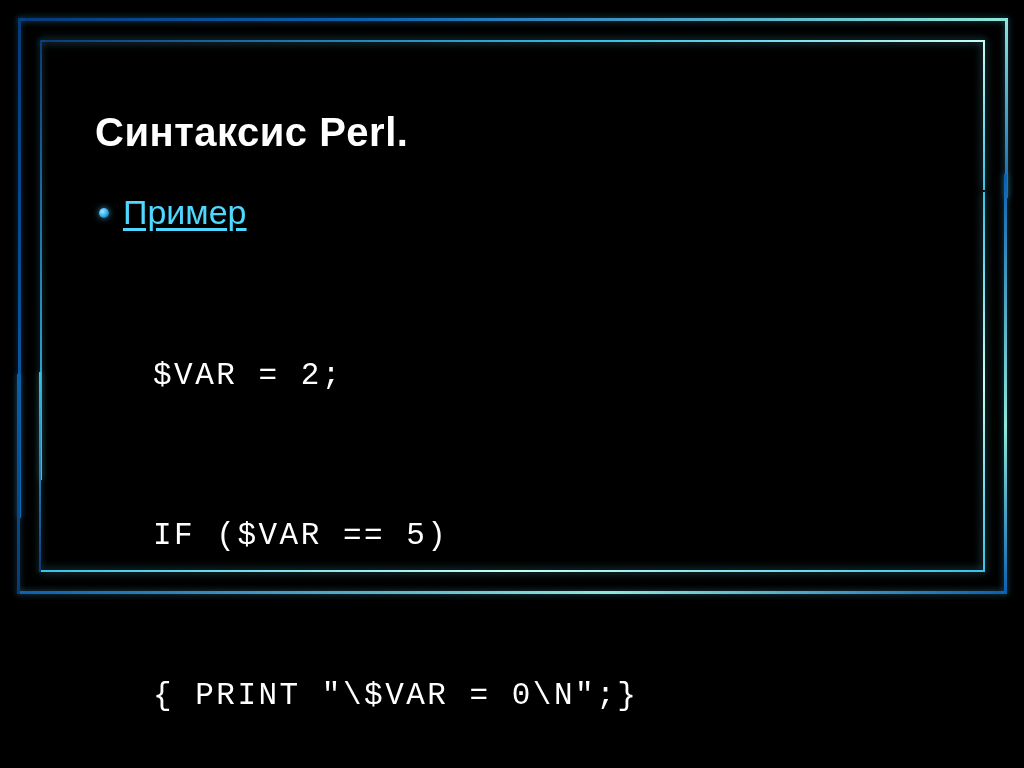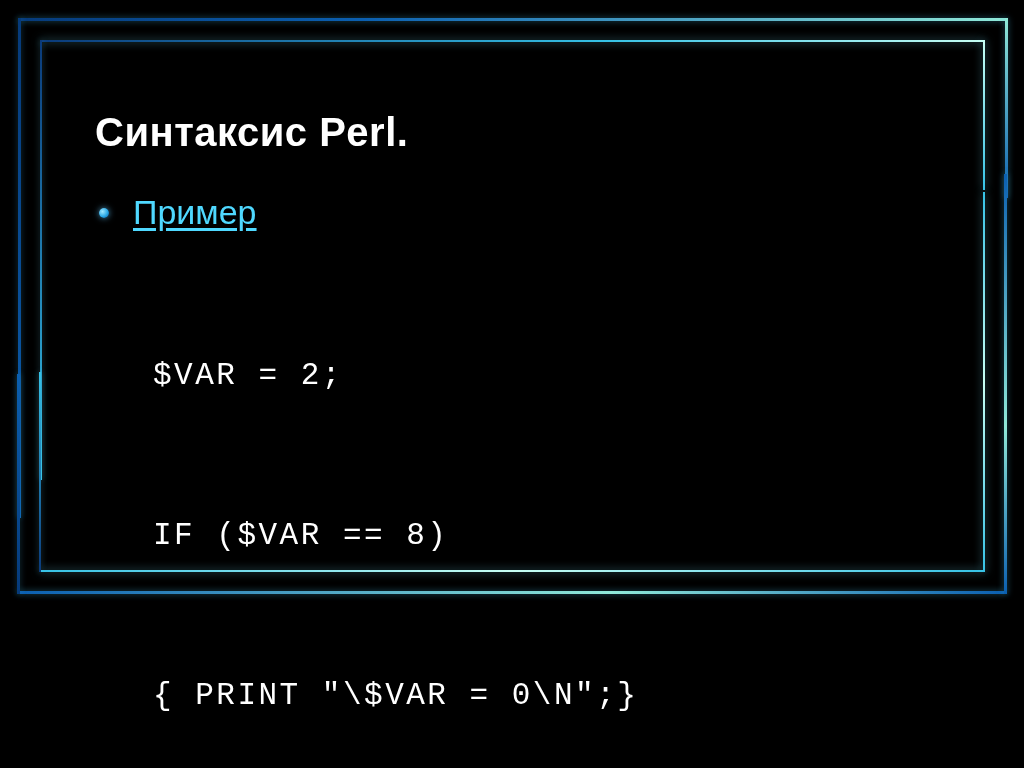--- a/index.html
+++ b/index.html
@@ -111,21 +111,21 @@
   .title {
     font-size: 40px;
     font-weight: 700;
     color: #fff;
     margin-bottom: 38px;
     letter-spacing: .5px;
   }
   .bullet-row {
     display: flex;
     align-items: center;
-    gap: 24px;
+    gap: 14px;
     margin-bottom: 10px;
     margin-left: 4px;
   }
   .bullet {
     width: 10px; height: 10px;
     border-radius: 50%;
     background: radial-gradient(circle at 35% 35%, #9fe8ff 0%, #2aa8e6 55%, #0a4a8a 100%);
     box-shadow: 0 0 6px rgba(100,200,255,.7);
     flex: 0 0 auto;
   }
@@ -161,21 +161,21 @@
   <div class="content">
     <h1 class="title">Синтаксис Perl.</h1>
 
     <div class="bullet-row">
       <span class="bullet"></span>
       <span class="example-link">Пример</span>
     </div>
 
     <div class="code-block">
       <div>$VAR = 2;</div>
-      <div>IF ($VAR == 8)</div>
+      <div>IF ($VAR == 5)</div>
       <div>{ PRINT "\$VAR = 0\N";}</div>
       
       
       
       
     </div>
   </div>
 </div>
 
 </body></html>

